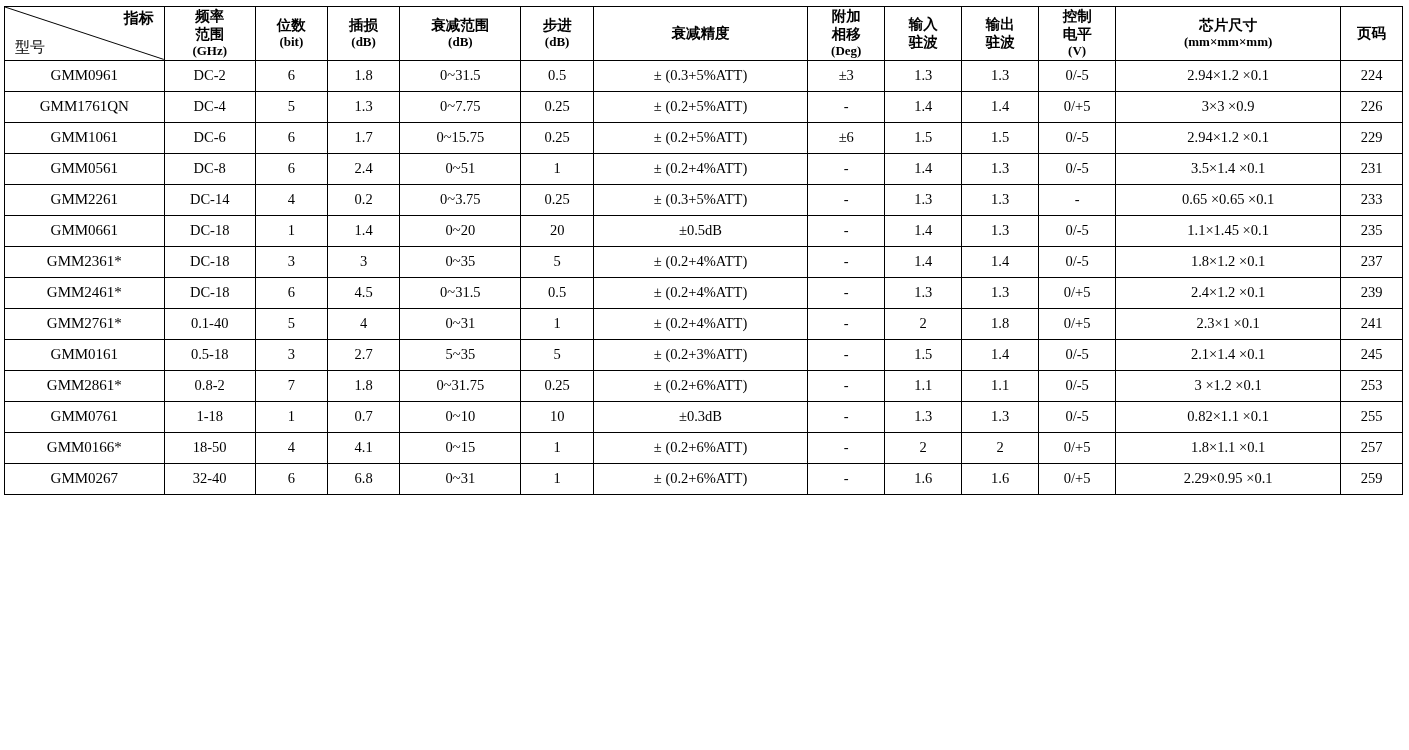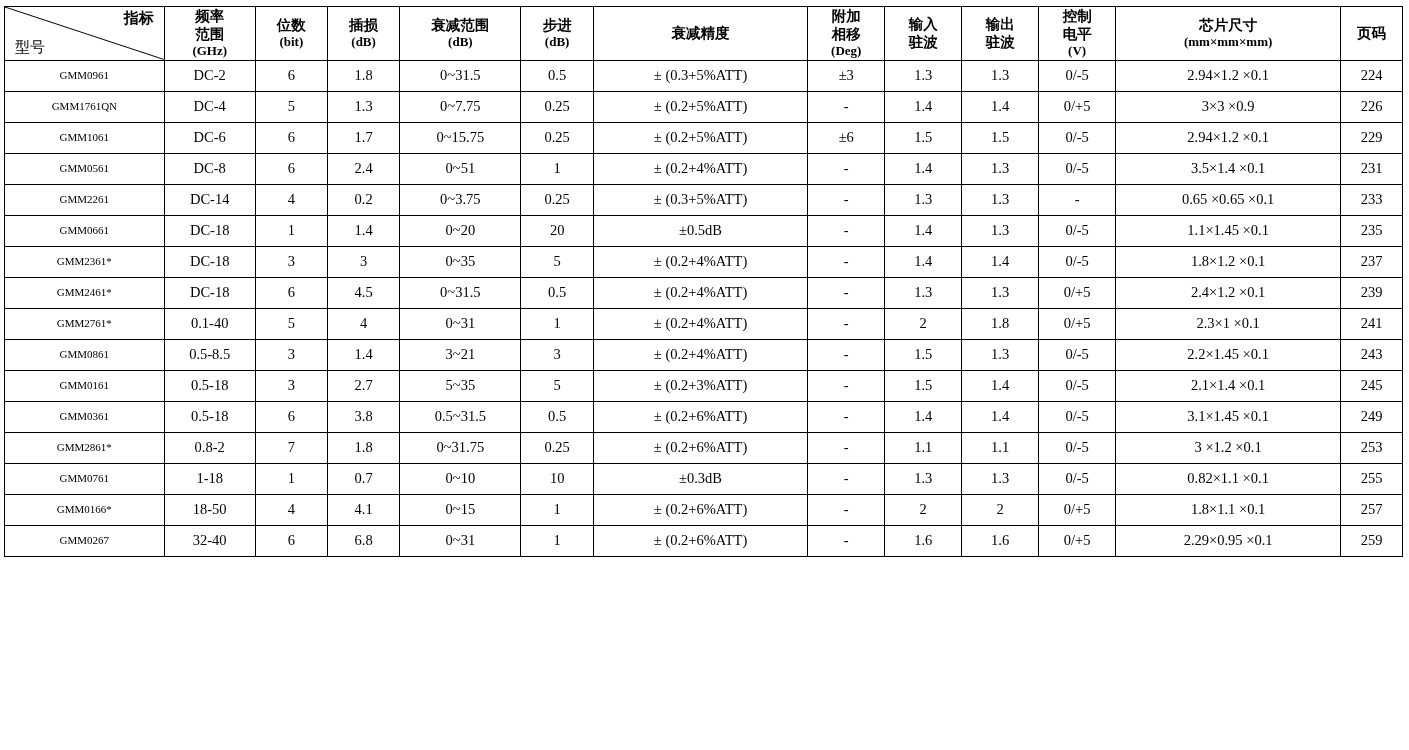--- a/index.html
+++ b/index.html
@@ -73,21 +73,21 @@
     font-size: 15px;
   }
   .corner .bl-label {
     position: absolute;
     bottom: 3px;
     left: 10px;
     font-weight: normal;
     font-size: 15px;
   }
   tbody td.model {
-    font-size: 11px;
+    font-size: 15px;
   }
   tbody tr td {
     height: 29px;
   }
   .nowrap { white-space: nowrap; }
 </style>
 </head>
 <body>
 
 <div class="page">
@@ -297,65 +297,35 @@
           <td class="nowrap">1</td>
           <td class="nowrap">± (0.2+4%ATT)</td>
           <td class="nowrap">-</td>
           <td class="nowrap">2</td>
           <td class="nowrap">1.8</td>
           <td class="nowrap">0/+5</td>
           <td class="nowrap">2.3×1 ×0.1</td>
           <td class="nowrap">241</td>
         </tr>
         <tr>
-          <td class="model nowrap">GMM0861</td>
-          <td class="nowrap">0.5-8.5</td>
-          <td class="nowrap">3</td>
-          <td class="nowrap">1.4</td>
-          <td class="nowrap">3~21</td>
-          <td class="nowrap">3</td>
-          <td class="nowrap">± (0.2+4%ATT)</td>
-          <td class="nowrap">-</td>
-          <td class="nowrap">1.5</td>
-          <td class="nowrap">1.3</td>
-          <td class="nowrap">0/-5</td>
-          <td class="nowrap">2.2×1.45 ×0.1</td>
-          <td class="nowrap">243</td>
-        </tr>
-        <tr>
           <td class="model nowrap">GMM0161</td>
           <td class="nowrap">0.5-18</td>
           <td class="nowrap">3</td>
           <td class="nowrap">2.7</td>
           <td class="nowrap">5~35</td>
           <td class="nowrap">5</td>
           <td class="nowrap">± (0.2+3%ATT)</td>
           <td class="nowrap">-</td>
           <td class="nowrap">1.5</td>
           <td class="nowrap">1.4</td>
           <td class="nowrap">0/-5</td>
           <td class="nowrap">2.1×1.4 ×0.1</td>
           <td class="nowrap">245</td>
         </tr>
         <tr>
-          <td class="model nowrap">GMM0361</td>
-          <td class="nowrap">0.5-18</td>
-          <td class="nowrap">6</td>
-          <td class="nowrap">3.8</td>
-          <td class="nowrap">0.5~31.5</td>
-          <td class="nowrap">0.5</td>
-          <td class="nowrap">± (0.2+6%ATT)</td>
-          <td class="nowrap">-</td>
-          <td class="nowrap">1.4</td>
-          <td class="nowrap">1.4</td>
-          <td class="nowrap">0/-5</td>
-          <td class="nowrap">3.1×1.45 ×0.1</td>
-          <td class="nowrap">249</td>
-        </tr>
-        <tr>
           <td class="model nowrap">GMM2861*</td>
           <td class="nowrap">0.8-2</td>
           <td class="nowrap">7</td>
           <td class="nowrap">1.8</td>
           <td class="nowrap">0~31.75</td>
           <td class="nowrap">0.25</td>
           <td class="nowrap">± (0.2+6%ATT)</td>
           <td class="nowrap">-</td>
           <td class="nowrap">1.1</td>
           <td class="nowrap">1.1</td>

